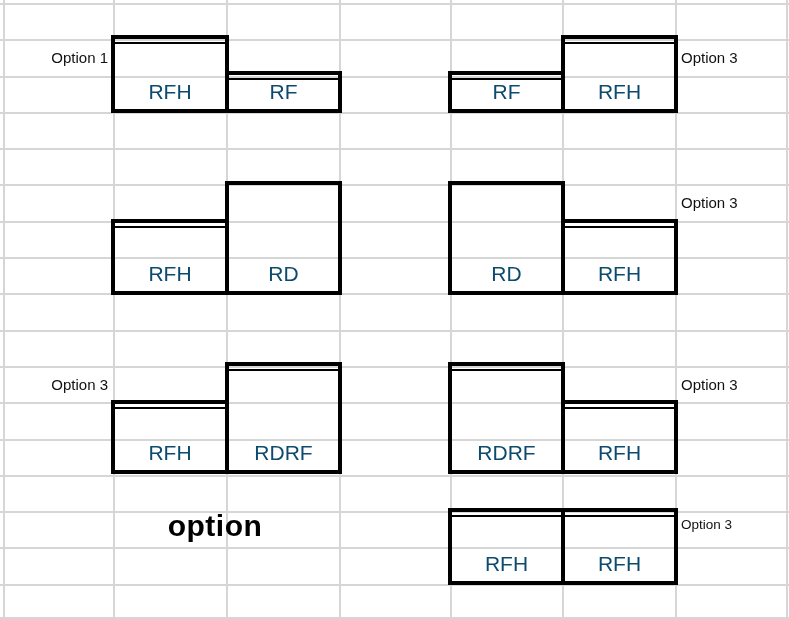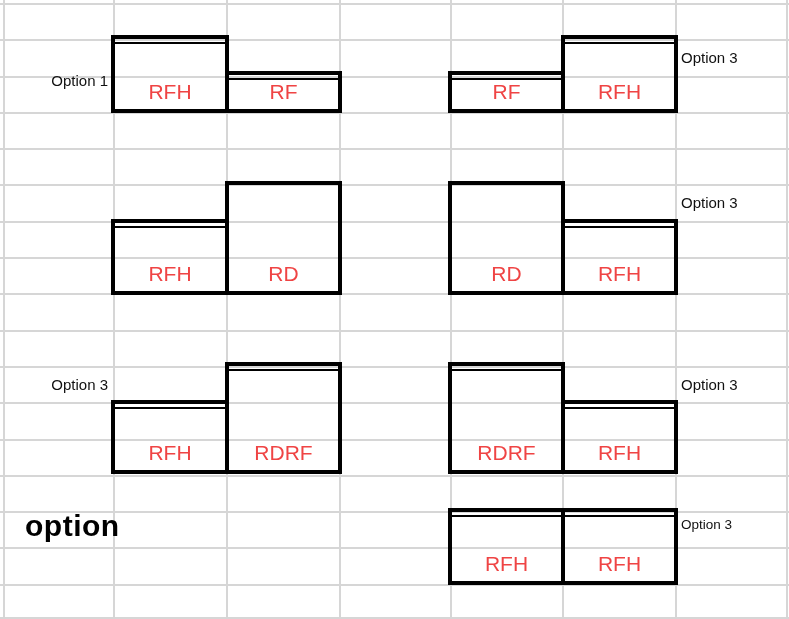--- a/index.html
+++ b/index.html
@@ -24,38 +24,38 @@
     position:absolute;
     top:3px;left:0;right:0;height:2px;
     background:#000;
   }
   .box-label{
     position:absolute;
     left:0;right:0;bottom:6px;
     text-align:center;
     font-size:21px;
     line-height:22px;
-    color:#ef4444;
+    color:#0c4a6e;
     white-space:nowrap;
   }
   .opt-label{
     position:absolute;
     width:100px;height:36px;
     display:flex;align-items:center;
     font-size:15px;
     color:#111;
     white-space:nowrap;
   }
   .opt-left{justify-content:flex-end;text-align:right;}
   .opt-right{justify-content:flex-start;text-align:left;}
   .opt-small{font-size:13.5px;height:28px;}
   .caption{
     position:absolute;
     left:25px;top:504px;width:380px;
-    text-align:left;
+    text-align:center;
     font-weight:bold;
     font-size:30px;
     line-height:43px;
     color:#000;
     letter-spacing:0.5px;
   }
 </style>
 </head>
 <body>
 
@@ -80,21 +80,21 @@
     <div class="gl-h" style="top: 617px;"></div>
     <div class="gl-v" style="left: 3px;"></div>
     <div class="gl-v" style="left: 113px;"></div>
     <div class="gl-v" style="left: 226px;"></div>
     <div class="gl-v" style="left: 339px;"></div>
     <div class="gl-v" style="left: 450px;"></div>
     <div class="gl-v" style="left: 562px;"></div>
     <div class="gl-v" style="left: 675px;"></div>
     <div class="gl-v" style="left: 786px;"></div>
 
-  <div class="opt-label opt-left" style="left:8px;top:39px;margin-top:23px;">Option 1</div>
+  <div class="opt-label opt-left" style="left:8px;top:39px;">Option 1</div>
   <div class="box" style="left:111px;top:35px;width:118px;height:78px;">
     <div class="inner-line"></div>
     <div class="box-label">RFH</div>
   </div>
   <div class="box" style="left:225px;top:71px;width:117px;height:42px;">
     <div class="inner-line"></div>
     <div class="box-label">RF</div>
   </div>
 
   <div class="box" style="left:448px;top:71px;width:117px;height:42px;">

